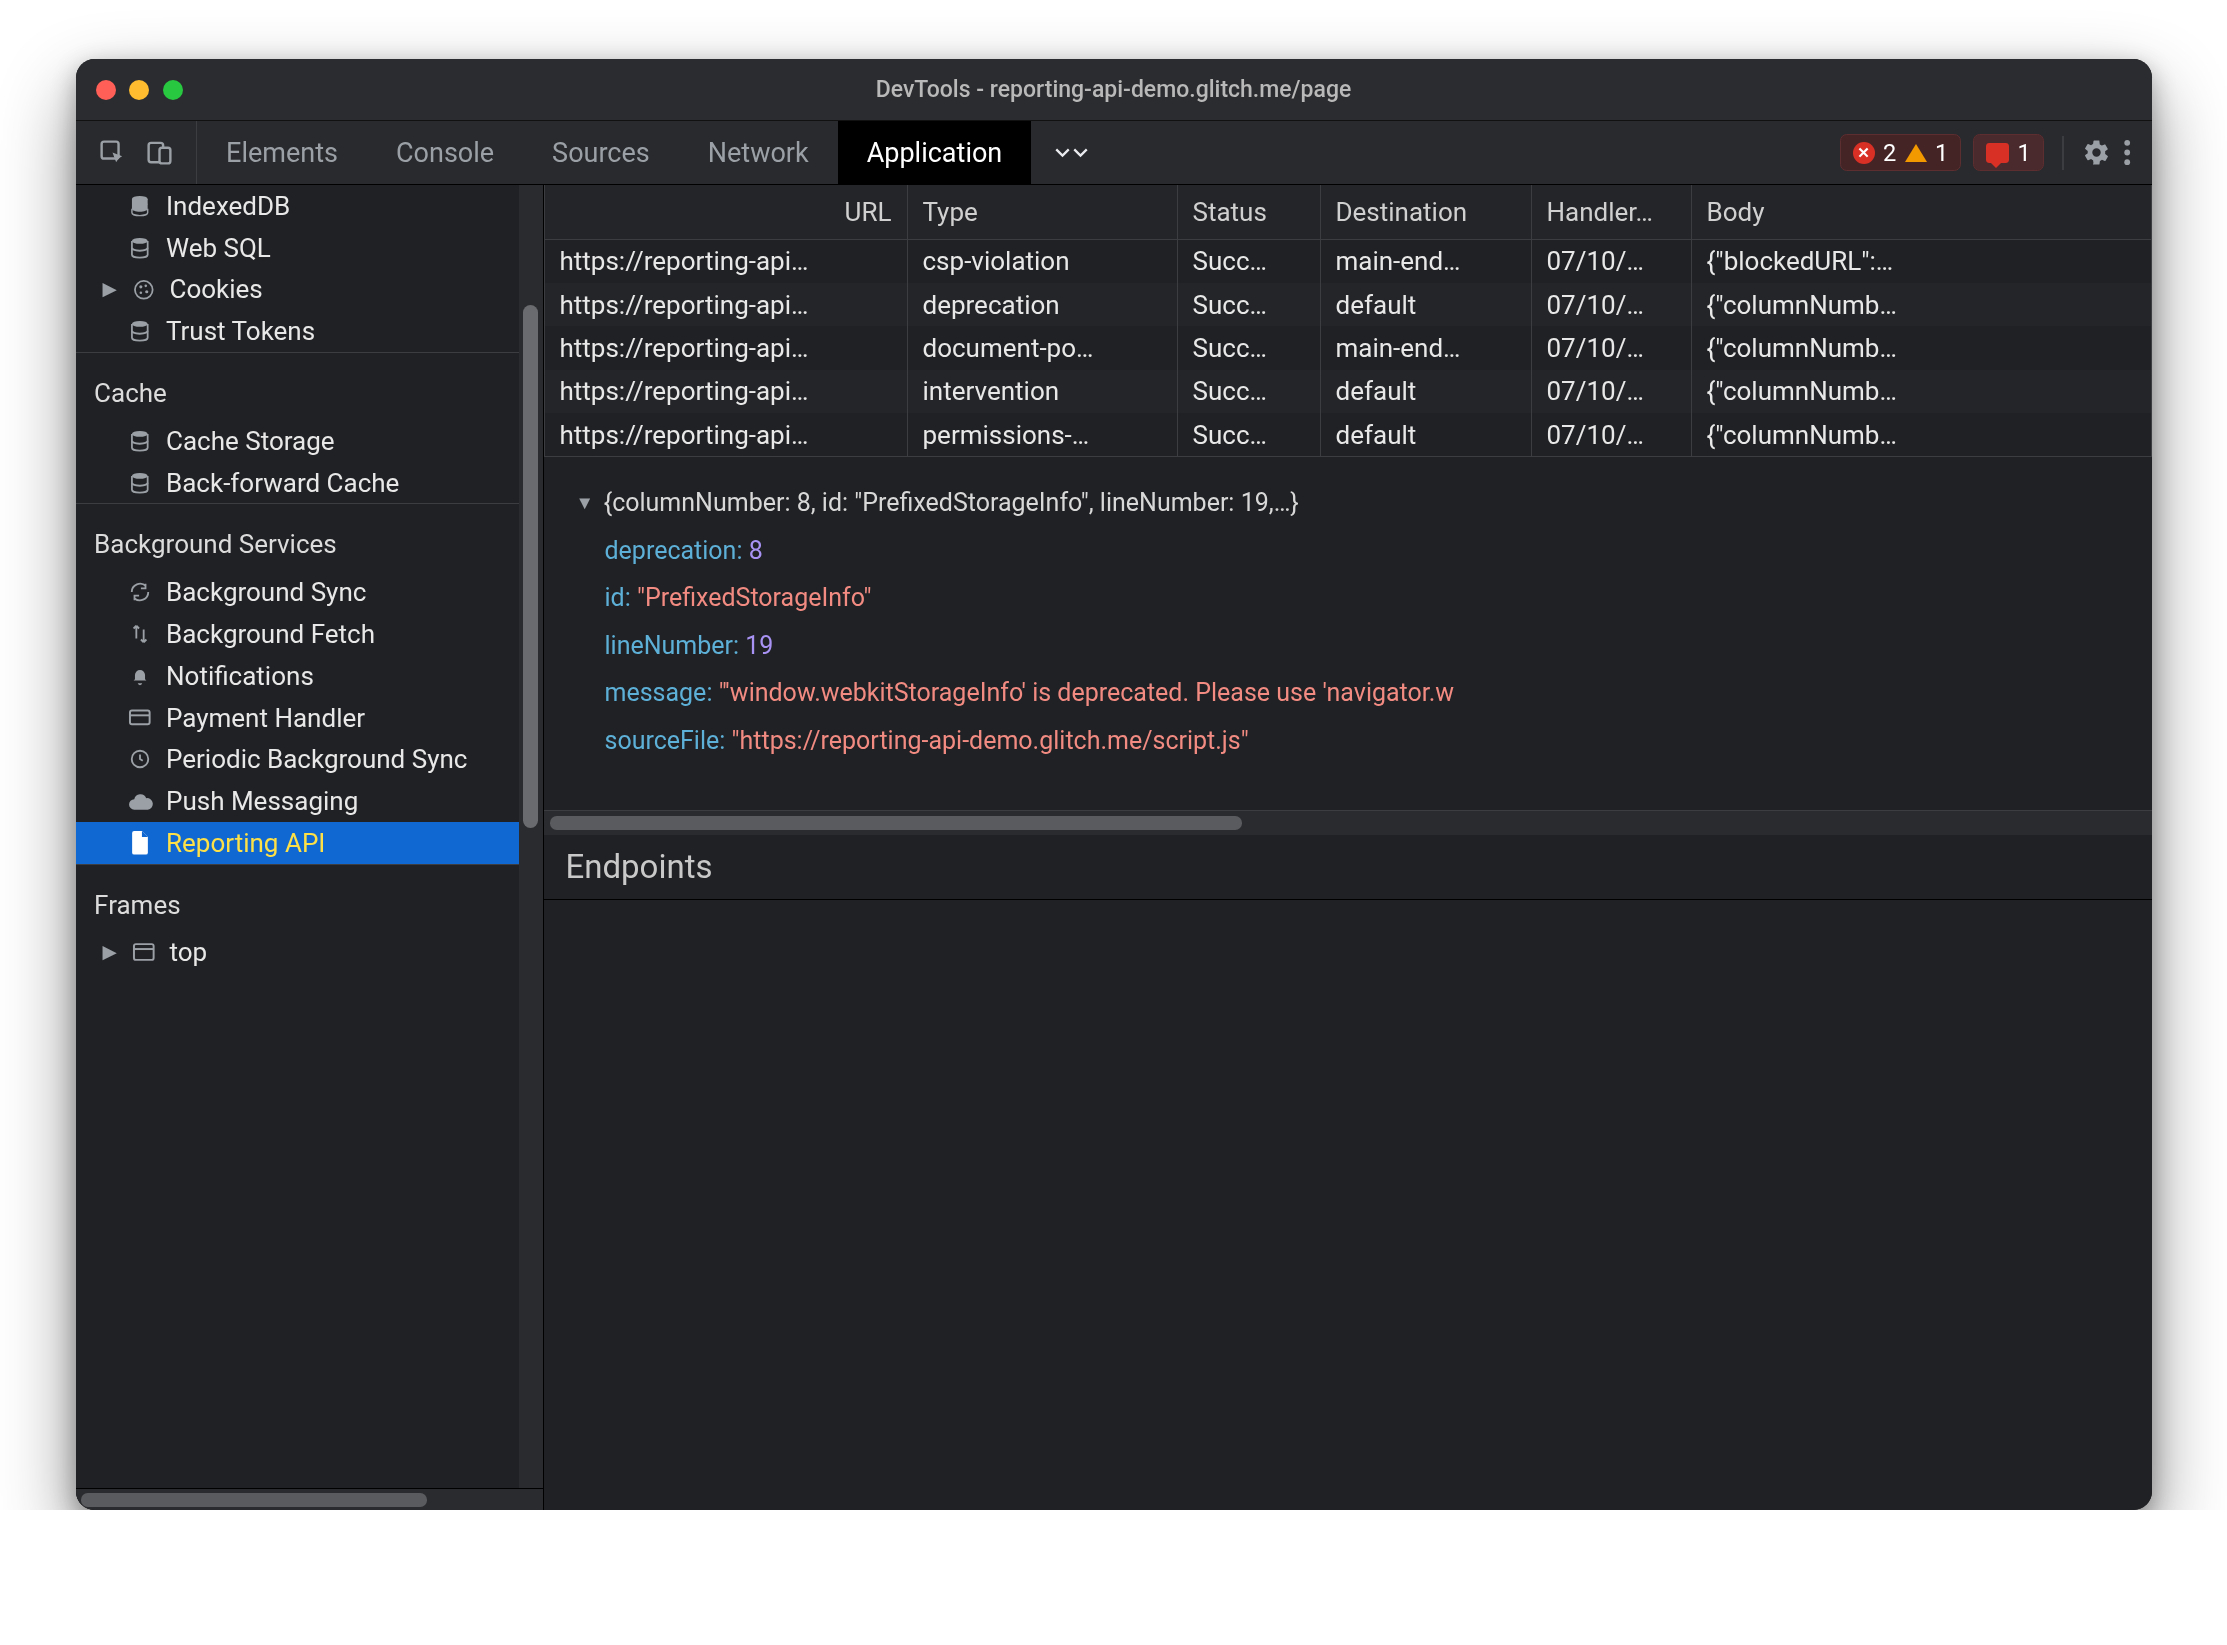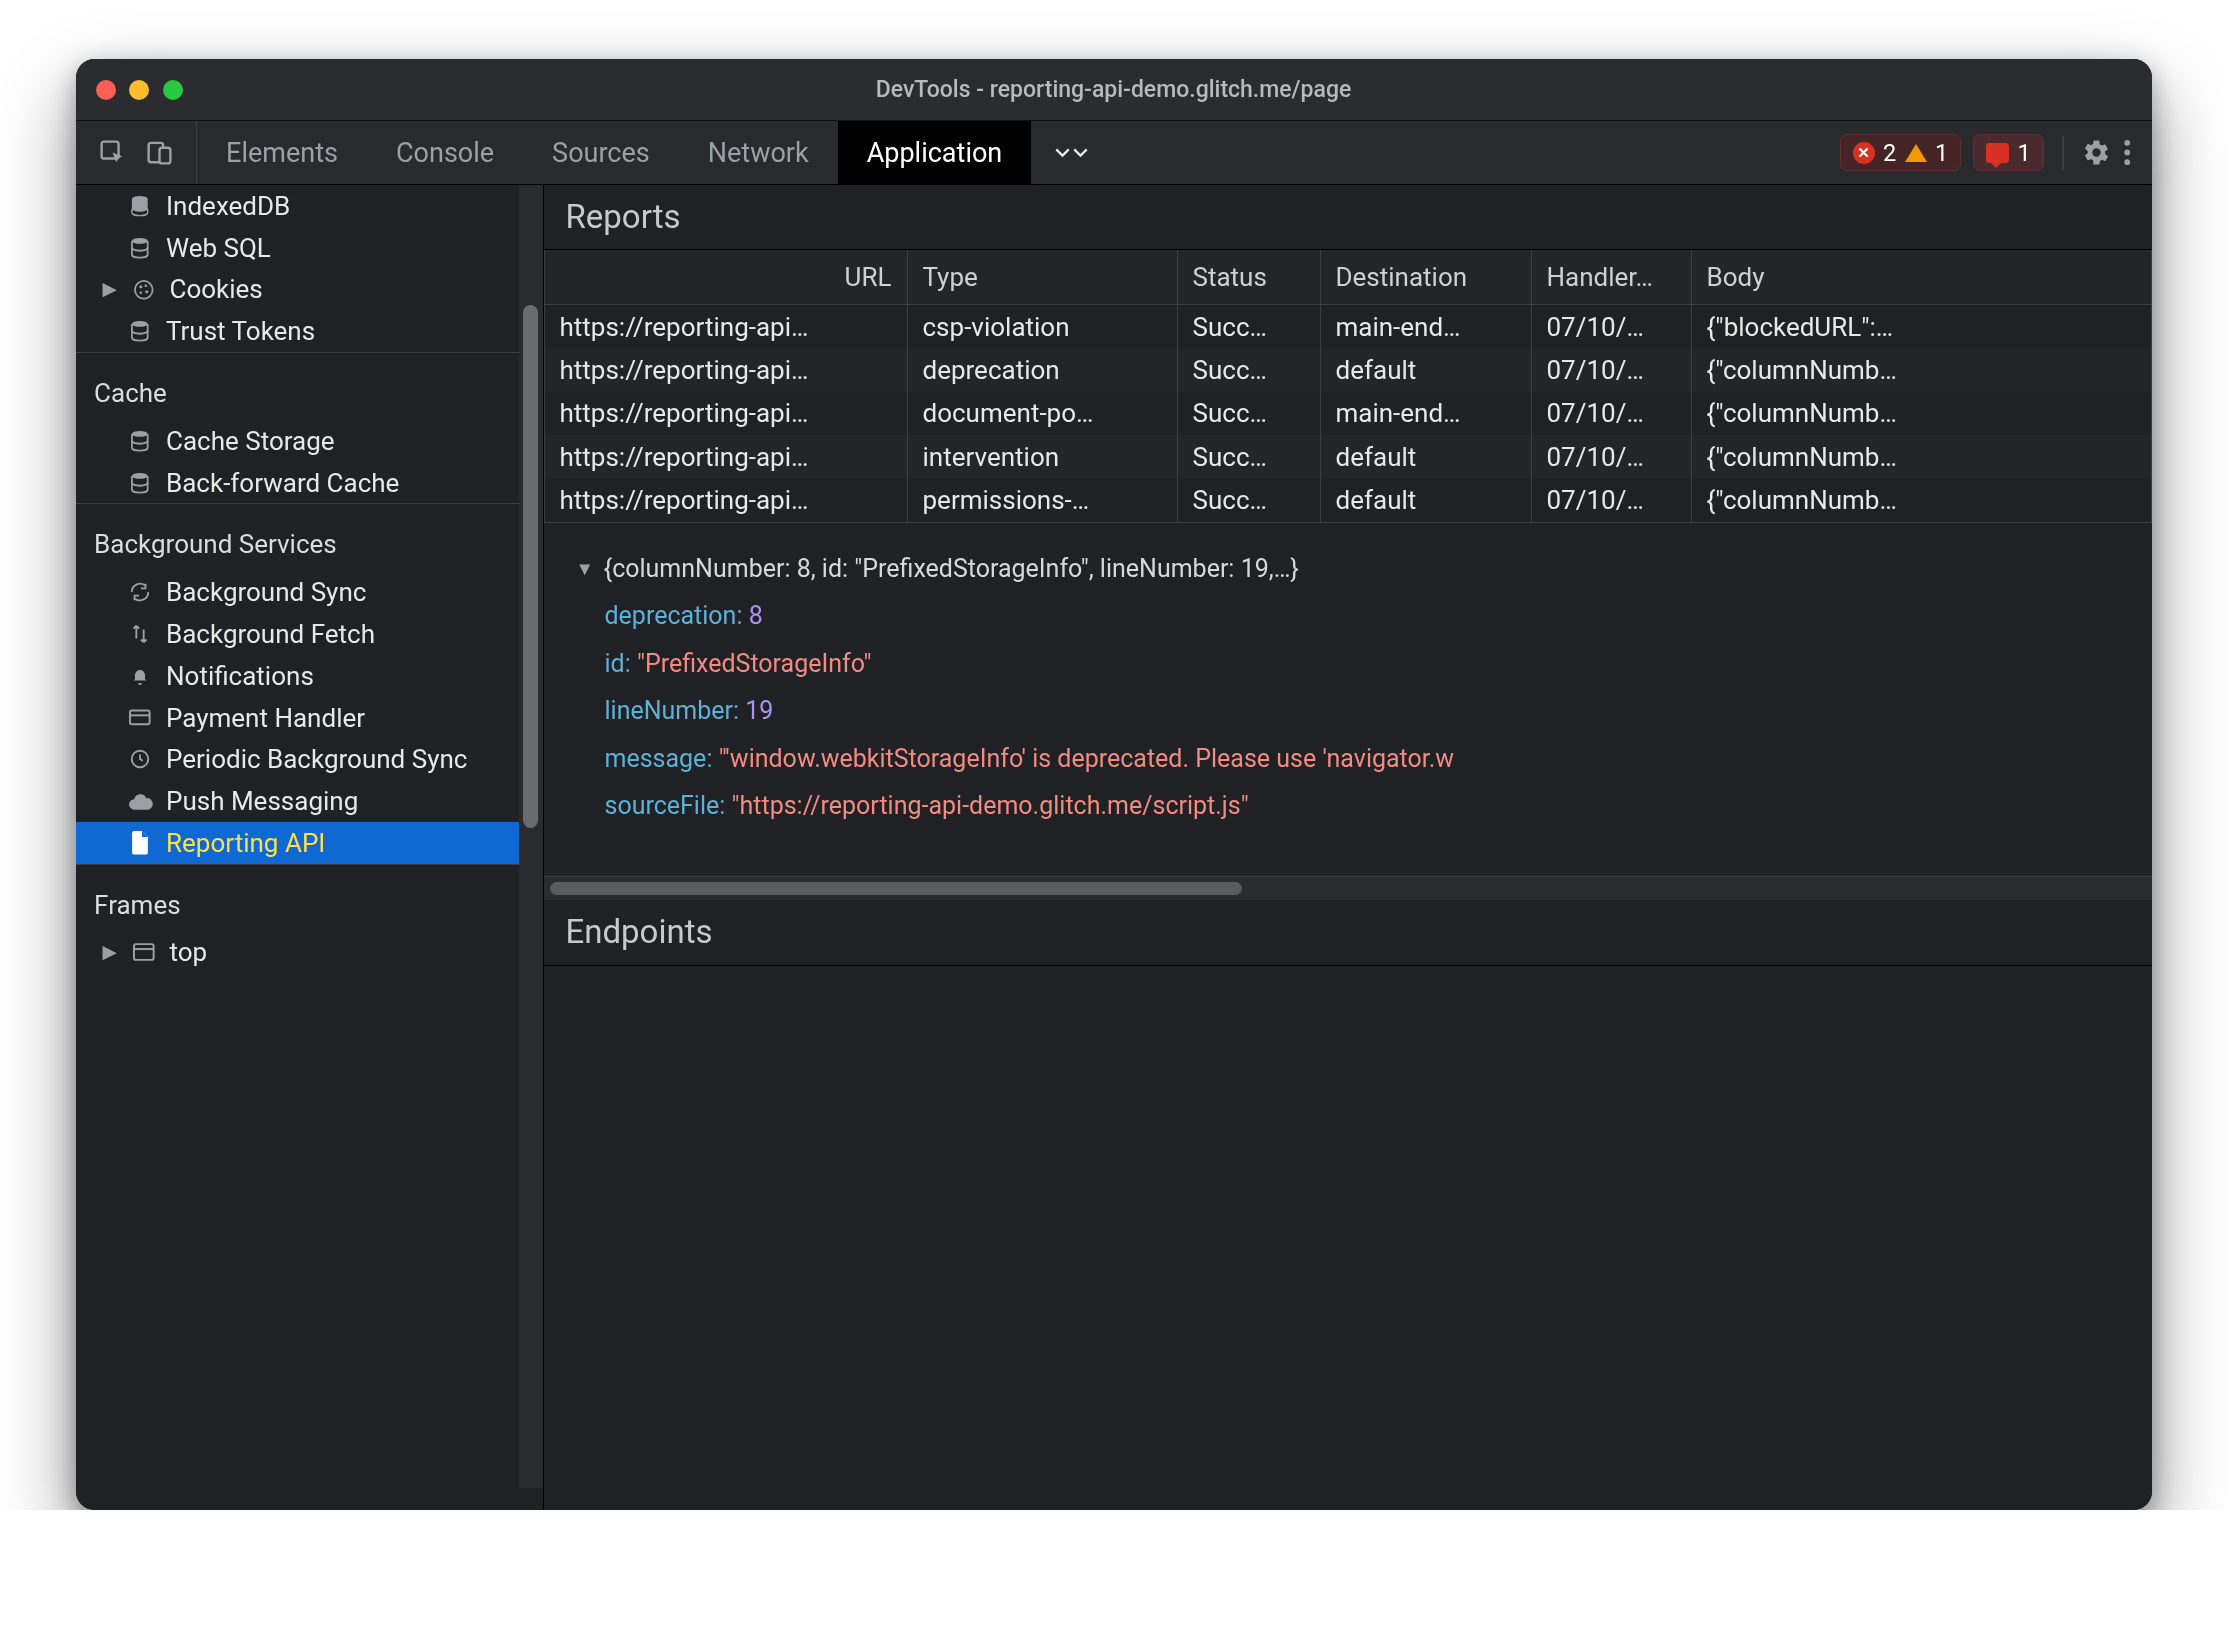--- a/index.html
+++ b/index.html
@@ -92,21 +92,21 @@
   .badge-chat{width:23.6px;height:20px;background:#d93025;border-radius:3.4px;position:relative;}
   .badge-chat::after{content:"";position:absolute;bottom:-5.9px;left:5px;width:0;height:0;border-left:5px solid transparent;border-right:5px solid transparent;border-top:5.9px solid #d93025;}
   .sep{width:1.7px;height:34px;background:var(--border);margin:0 6.7px;}
   .gear,.kebab{color:#9aa0a6;}
 
   
   .body{display:flex;height:1325px;}
   .sidebar{
     width:468px;flex:none;background:var(--bg);
     overflow:hidden;position:relative;border-right:0.8px solid #000;
-    display:flex;
+    display:flex;flex-direction:column;
   }
   .side-scroll{flex:1;overflow:hidden;}
   .section-title{
     font-size:26px;color:#dcdcdc;padding:25px 18.6px 11.8px 18.6px;font-weight:400;
   }
   .section-divider{border-top:0.8px solid var(--border);}
   .tree-item{
     display:flex;align-items:center;gap:13.5px;
     padding:5.9px 0 5.9px 52px;font-size:26px;color:#e8e8e8;
     white-space:nowrap;overflow:hidden;
@@ -401,21 +401,20 @@
 
       <div class="vscroll">
         <div class="vthumb"></div>
       </div>
       <div class="sidebar-hscroll">
         <div class="thumb"></div>
       </div>
     </div>
 
     <div class="main">
-      <div class="panel-title">Reports</div>
 
       <table class="reports">
         <colgroup>
           <col class="c-url">
             <col class="c-type">
             <col class="c-status">
             <col class="c-dest">
             <col class="c-ts">
             <col class="c-body">
         </colgroup>

